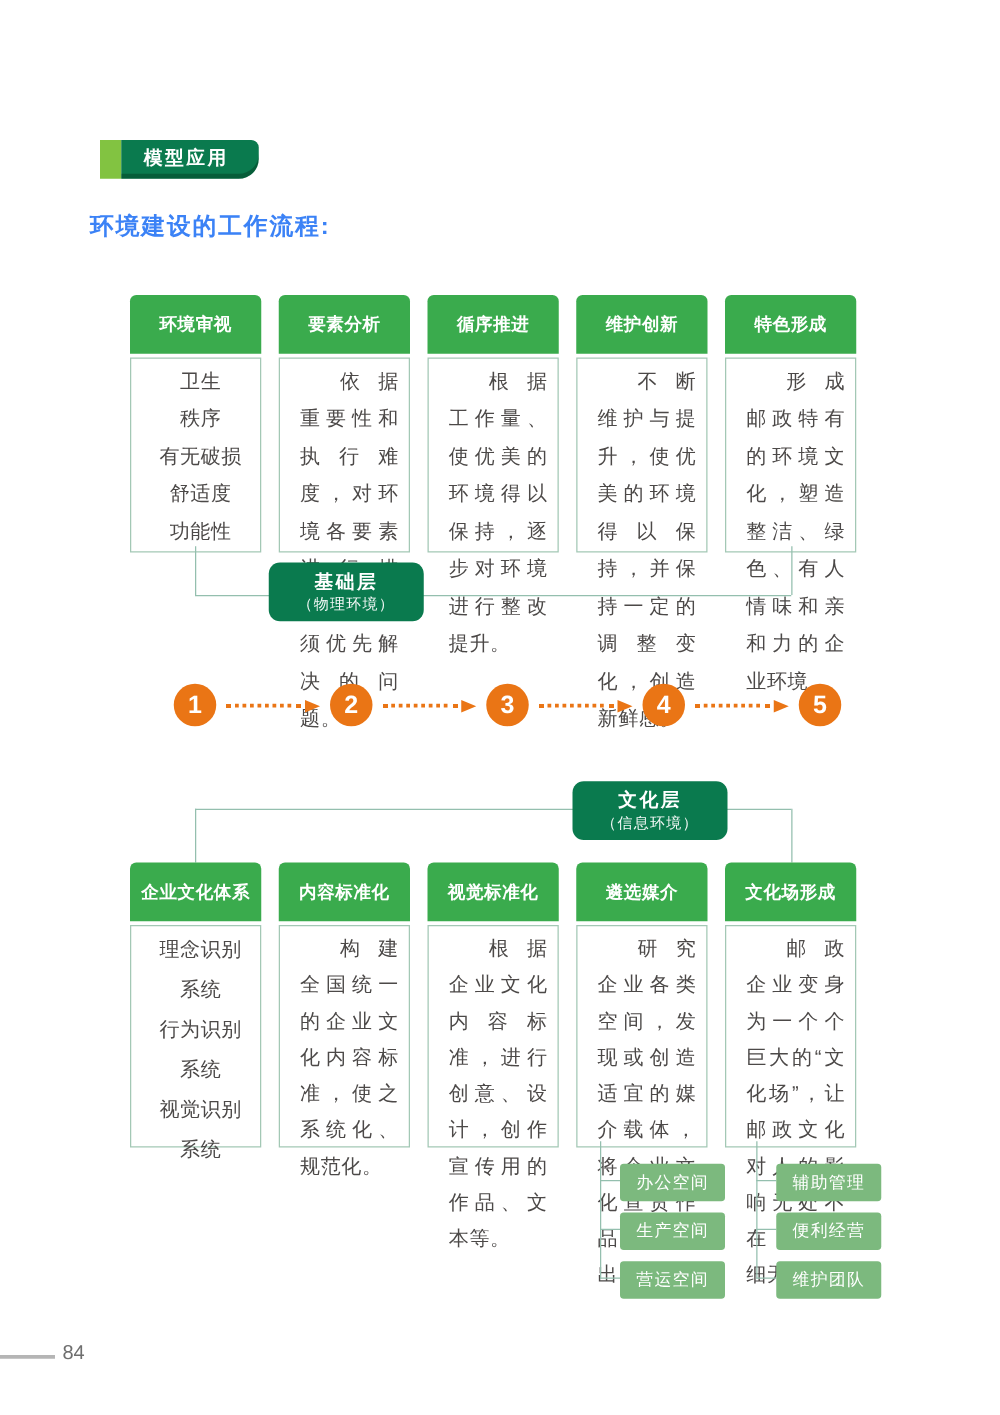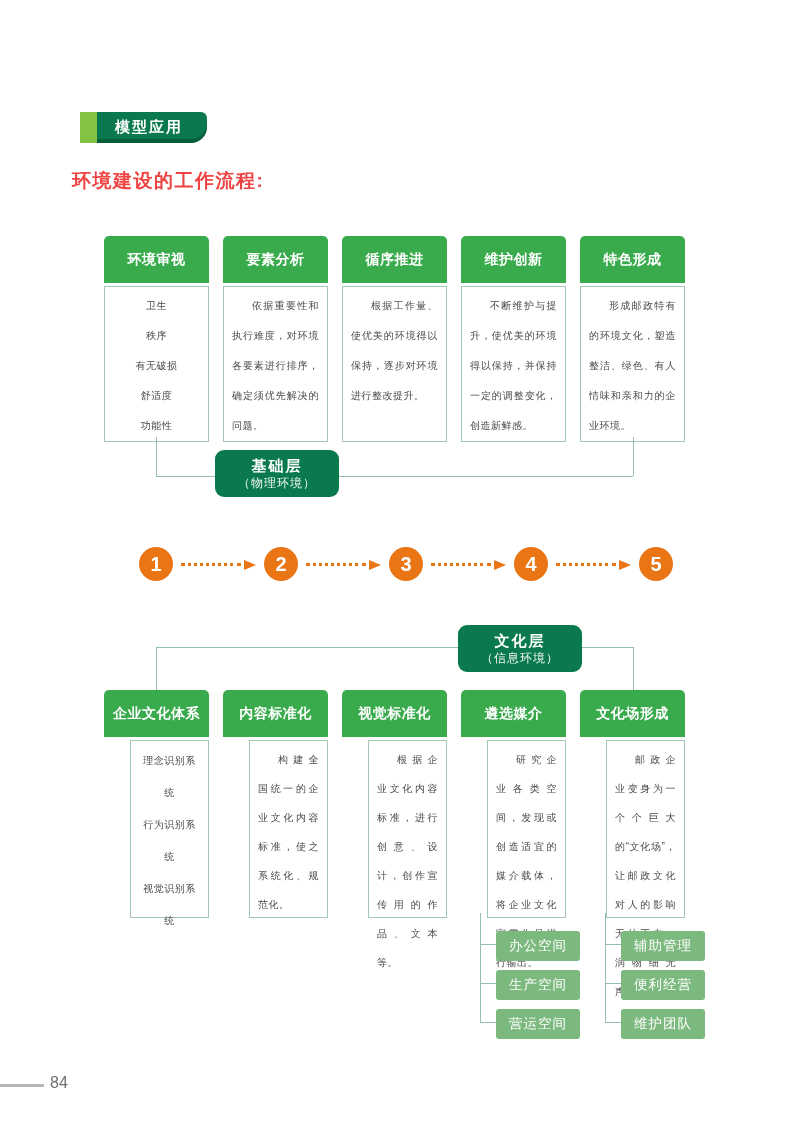--- a/index.html
+++ b/index.html
@@ -9,32 +9,32 @@
   html,body{margin:0;padding:0;}
   .page{position:relative;width:800px;height:1132px;background:#ffffff;overflow:hidden;
         font-family:"Liberation Sans","DejaVu Sans",sans-serif;color:var(--ink);}
   
   .tag{position:absolute;left:80px;top:112px;display:flex;align-items:stretch;}
   .tag-accent{width:17px;height:31px;background:var(--accent);}
   .tag-body{height:31px;line-height:29px;background:var(--dark-green);color:#fff;
             font-size:15px;font-weight:bold;letter-spacing:2px;padding:0 24px 0 18px;
             border-radius:0 6px 16px 0;box-shadow:inset 0 -4px 0 rgba(0,40,20,.35);}
   .heading{position:absolute;left:72px;top:168px;margin:0;font-size:19px;font-weight:bold;
-           color:#ef4444;letter-spacing:1.5px;}
+           color:#3b82f6;letter-spacing:1.5px;}
   
   .cols{position:absolute;left:104px;width:582px;display:flex;gap:14px;}
   .row1{top:236px;} .row2{top:690px;}
   .col{width:105px;flex:0 0 105px;}
   .col-header{height:47px;background:var(--green);color:#fff;font-weight:bold;font-size:14px;
               display:flex;align-items:center;justify-content:center;border-radius:5px 5px 0 0;
               letter-spacing:0.5px;white-space:nowrap;}
   .col-body{border:1px solid var(--border);background:#fff;margin-top:3px;box-sizing:border-box;
-            padding:4px 8px 0 8px;font-size:10px;letter-spacing:0.5px;}
+            padding:4px 8px 0 16px;font-size:16px;letter-spacing:0.5px;}
   .row1 .col-body{height:156px;line-height:30px;}
-  .row2 .col-body{height:178px;line-height:29px;margin-left:26px;}
+  .row2 .col-body{height:178px;line-height:29px;}
   .col-text{text-align:justify;text-indent:2em;}
   .col-lines{text-align:center;}
   .row2 .col-lines{padding-top:4px;line-height:32px;}
   
   .v{position:absolute;width:1px;background:var(--line);}
   .h{position:absolute;height:1px;background:var(--line);}
   .l1-vl{left:156px;top:437px;height:39px;} .l1-vr{left:633px;top:437px;height:39px;}
   .l1-h{left:156px;top:476px;width:477px;}
   .l2-h{left:156px;top:647px;width:477px;}
   .l2-vl{left:156px;top:647px;height:43px;} .l2-vr{left:633px;top:647px;height:43px;}

